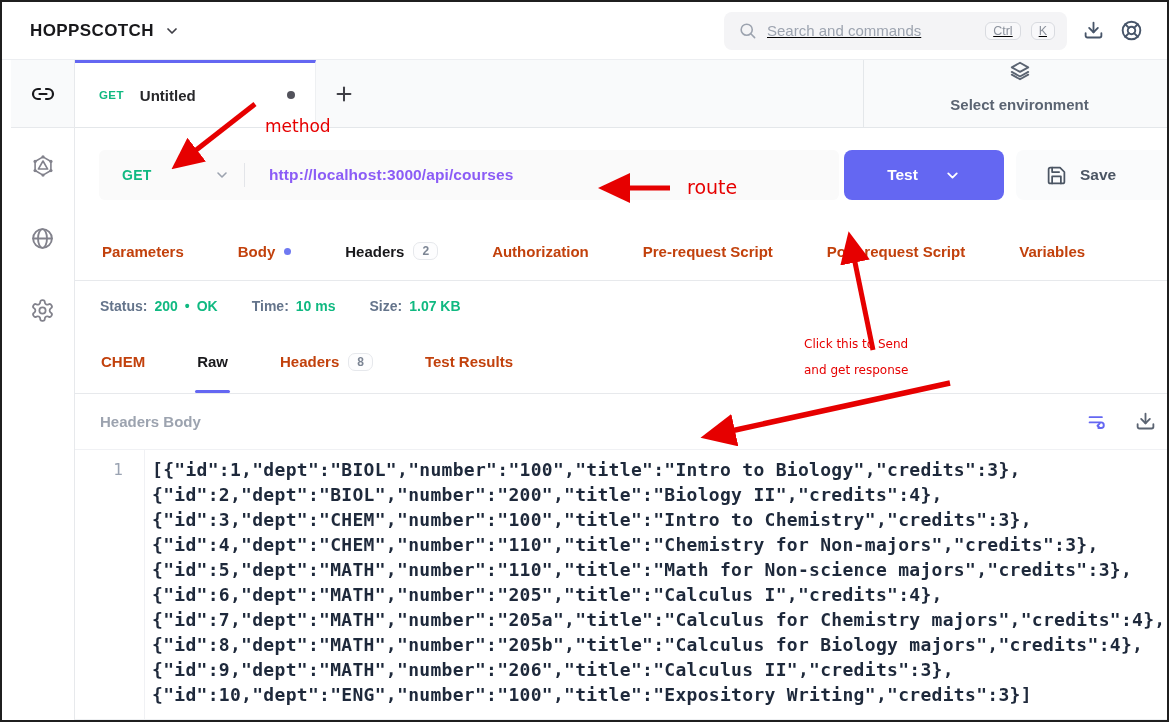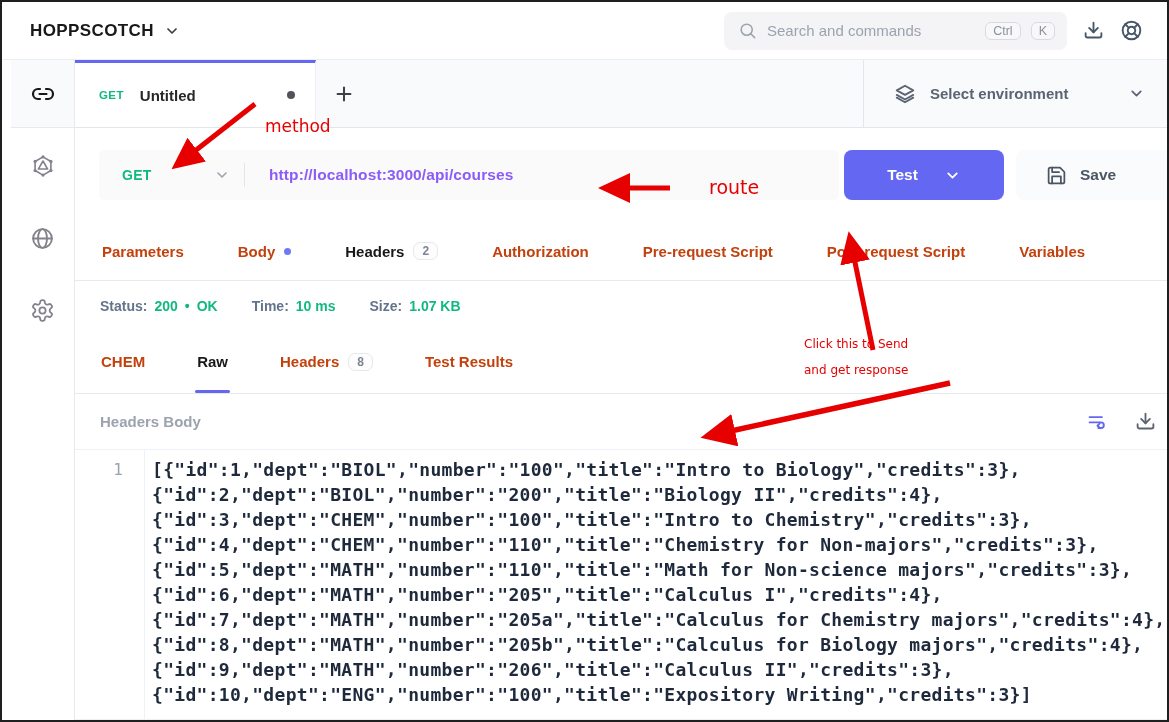--- a/index.html
+++ b/index.html
@@ -4,21 +4,21 @@
 <style>
   * { box-sizing: border-box; margin: 0; padding: 0; }
   html,body { background:#fff; }
   body { font-family: "Liberation Sans", sans-serif; }
   .frame { position:relative; width:1169px; height:722px; border:2px solid #1f1f1f; background:#fff; overflow:hidden; }
 
   
   .topbar { height:58px; display:flex; align-items:center; padding:0 24px 0 28px; border-bottom:1px solid #eceef1; background:#fff; }
   .brand { display:flex; align-items:center; gap:10px; cursor:pointer; }
   .brand-name { font-size:17px; font-weight:700; letter-spacing:.4px; color:#18181b; }
-  .topbar-right { margin-left:auto; display:flex; gap:16px; }
+  .topbar-right { margin-left:auto; display:flex; gap:16px;text-decoration:underline; }
   .searchbox { width:343px; height:38px; background:#f4f4f6; border-radius:8px; display:flex; align-items:center; padding:0 12px 0 14px; gap:10px; }
   .search-ph { font-size:15px; color:#9ca3af; }
   .kbd { border:1px solid #d9dbe0; border-radius:6px; padding:1px 7px; font-size:12.5px; color:#8b919c; background:#f8f8fa; }
   .kbd.first { margin-left:auto; }
   .iconbtn { display:flex; align-items:center; justify-content:center; cursor:pointer; }
 
   
   .split { display:flex; height:calc(722px - 4px - 58px);margin-left:9px; }
   .sidebar { width:64px; border-right:1px solid #e7e9ec; display:flex; flex-direction:column; align-items:stretch; background:#fff; flex:none; }
   .side-item { height:68px; display:flex; align-items:center; justify-content:center; cursor:pointer; }
@@ -27,21 +27,21 @@
 
   .main { flex:1; display:flex; flex-direction:column; overflow:hidden; }
 
   
   .tabband { height:68px; background:#f9fafb; border-bottom:1px solid #e4e7ea; display:flex; align-items:stretch; }
   .reqtab { width:241px; background:#fff; border-top:3px solid #6467f2; border-right:1px solid #eef0f2; display:flex; align-items:center; padding:0 20px 0 24px; cursor:pointer; }
   .reqtab-method { font-size:11.5px; font-weight:700; letter-spacing:.4px; color:#10b981; }
   .reqtab-title { font-size:15px; font-weight:600; color:#27272a; margin-left:16px; }
   .reqtab-dot { width:8px; height:8px; border-radius:50%; background:#52525b; margin-left:auto; }
   .newtab { width:56px; display:flex; align-items:center; justify-content:center; cursor:pointer; }
-  .envsel { margin-left:auto; width:304px; border-left:1px solid #e4e7ea; display:flex; align-items:center; gap:14px; padding:0 22px 0 30px; cursor:pointer; }
+  .envsel { margin-left:auto; width:304px; border-left:1px solid #e4e7ea; display:flex; align-items:center; gap:14px; padding:0 22px 0 30px; cursor:pointer;flex-direction:column; }
   .envsel-label { font-size:15px; font-weight:600; color:#5b6472; }
   .envsel .chev { margin-left:auto; }
 
   
   .reqbar { height:94px; display:flex; align-items:center; padding-left:24px; background:#fff; }
   .urlgroup { width:740px; height:50px; background:#fafafa; border-radius:6px; display:flex; align-items:center; flex:none; }
   .methodbox { width:145px; display:flex; align-items:center; padding:0 14px 0 23px; cursor:pointer; flex:none; }
   .method-label { font-size:14px; font-weight:700; letter-spacing:.3px; color:#10b981; }
   .methodbox .chev { margin-left:auto; }
   .url-divider { width:1px; height:24px; background:#e3e5e9; }
@@ -78,21 +78,21 @@
   .codearea { flex:1; display:flex; background:#fff; border-bottom:1px solid #eef0f2; }
   .gutter { width:70px; flex:none; padding:7px 21px 0 0; text-align:right; border-right:1px solid #f0f1f4; }
   .linenum { font-family:"DejaVu Sans Mono", monospace; font-size:16px; color:#9aa3b2; line-height:25px; }
   .codelines { padding:7px 0 0 7px; overflow:hidden; }
   .code-line { font-family:"DejaVu Sans Mono", monospace; font-size:18px; font-weight:600; letter-spacing:.3px; line-height:25px; color:#1e293b; white-space:pre; }
 
   
   .anno-layer { position:absolute; inset:0; pointer-events:none; z-index:40; }
   .anno-text { position:absolute; color:#e60000; font-family:"DejaVu Sans", sans-serif; z-index:41; }
   .anno-method { left:263px; top:114px; font-size:17px; }
-  .anno-route  { left:707px; top:174px; font-size:19px; }
+  .anno-route  { left:685px; top:174px; font-size:19px; }
   .anno-note   { left:802px; top:329px; font-size:12px; line-height:26px; }
 
   svg.ic { display:block; }
 </style>
 </head>
 <body>
 
 <div class="frame">
 
   <header class="topbar">

